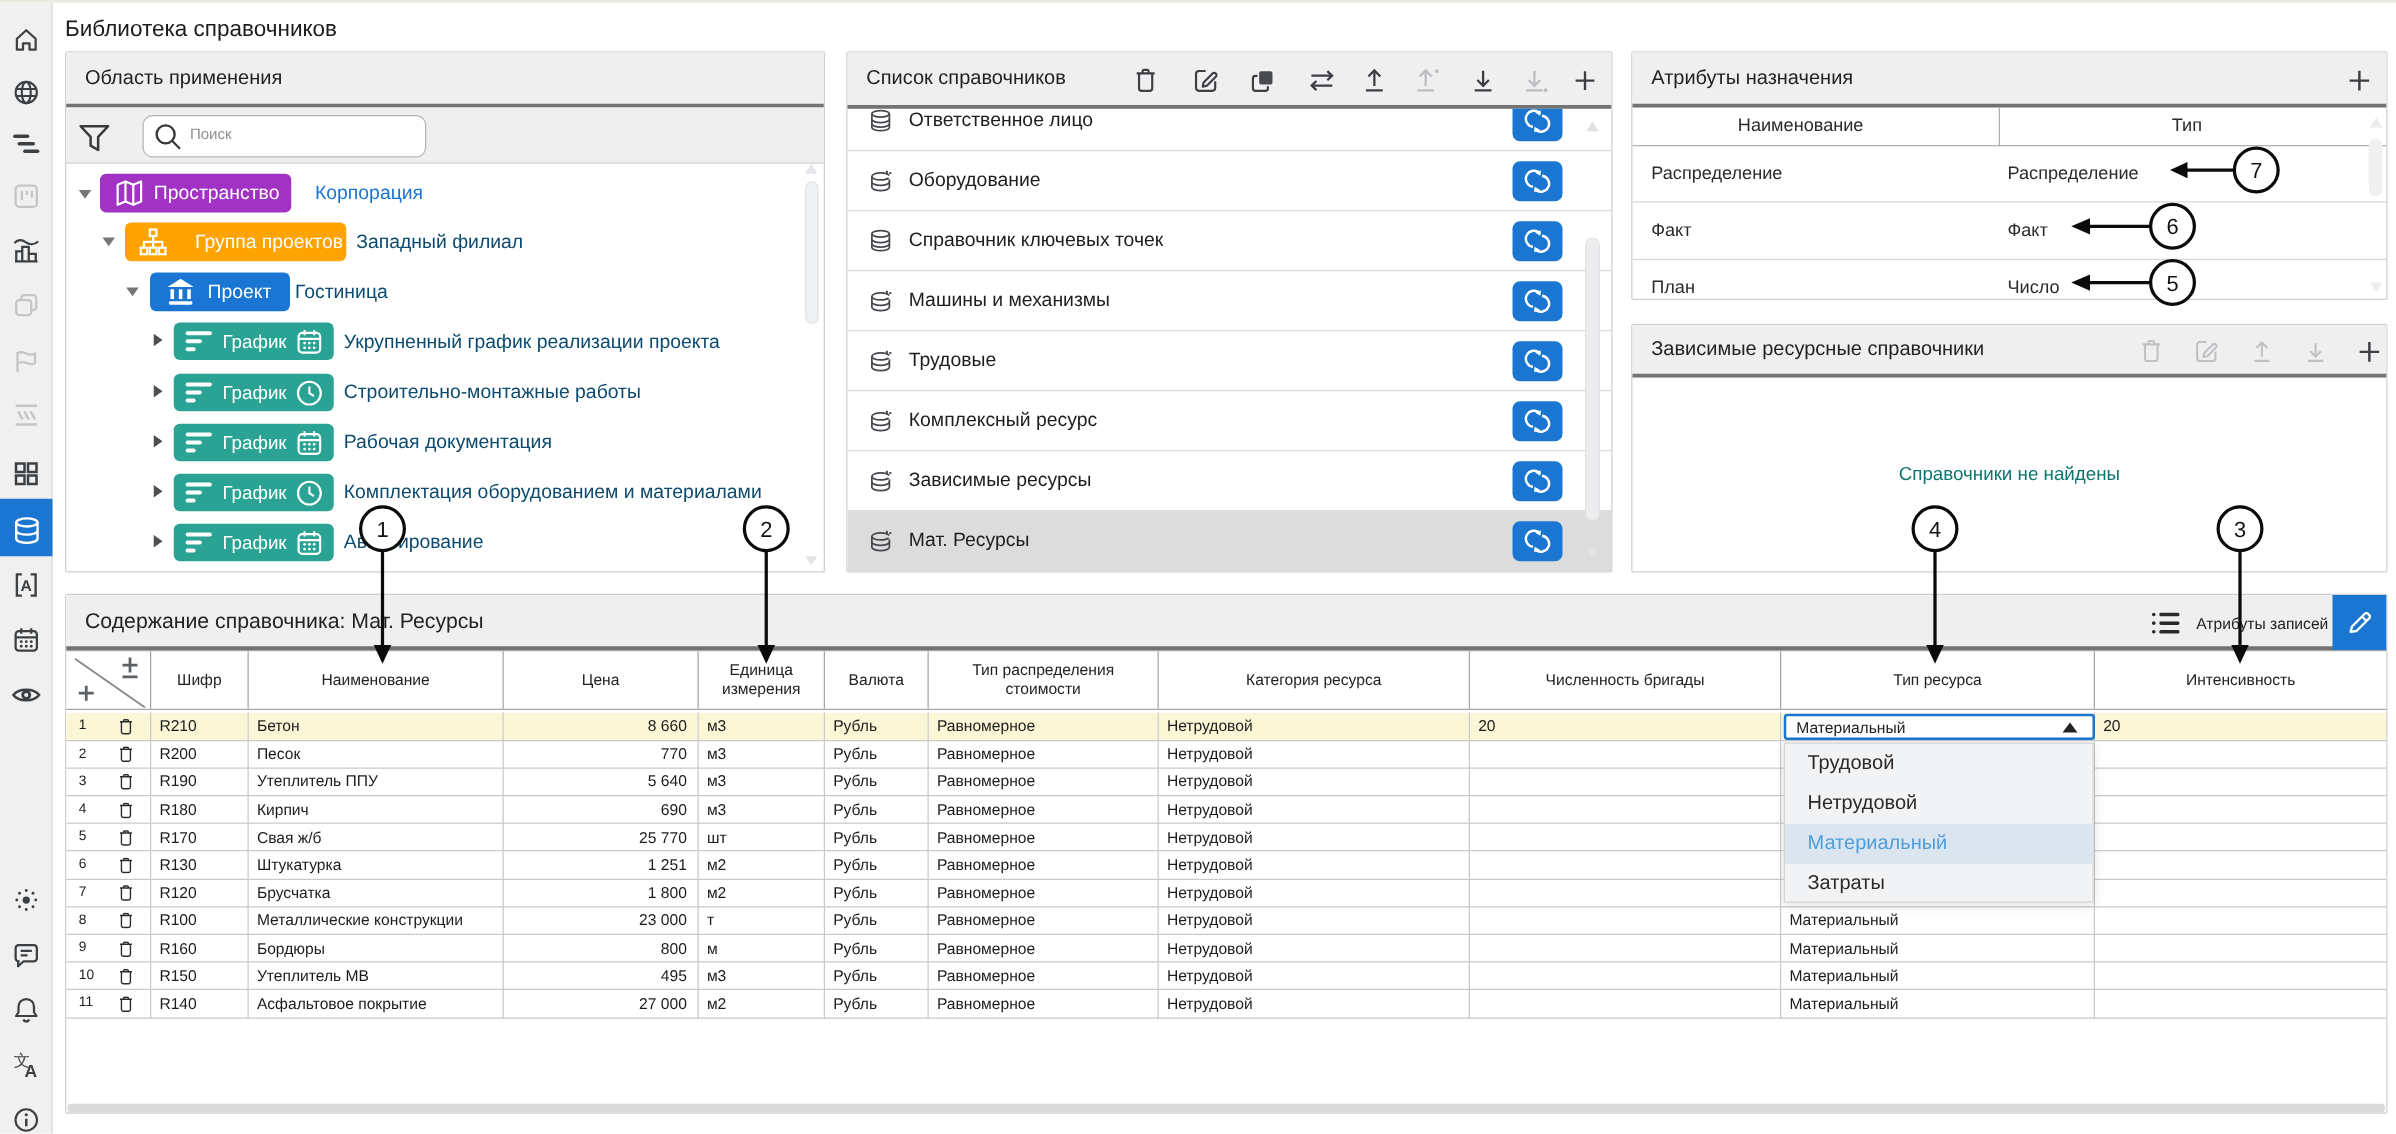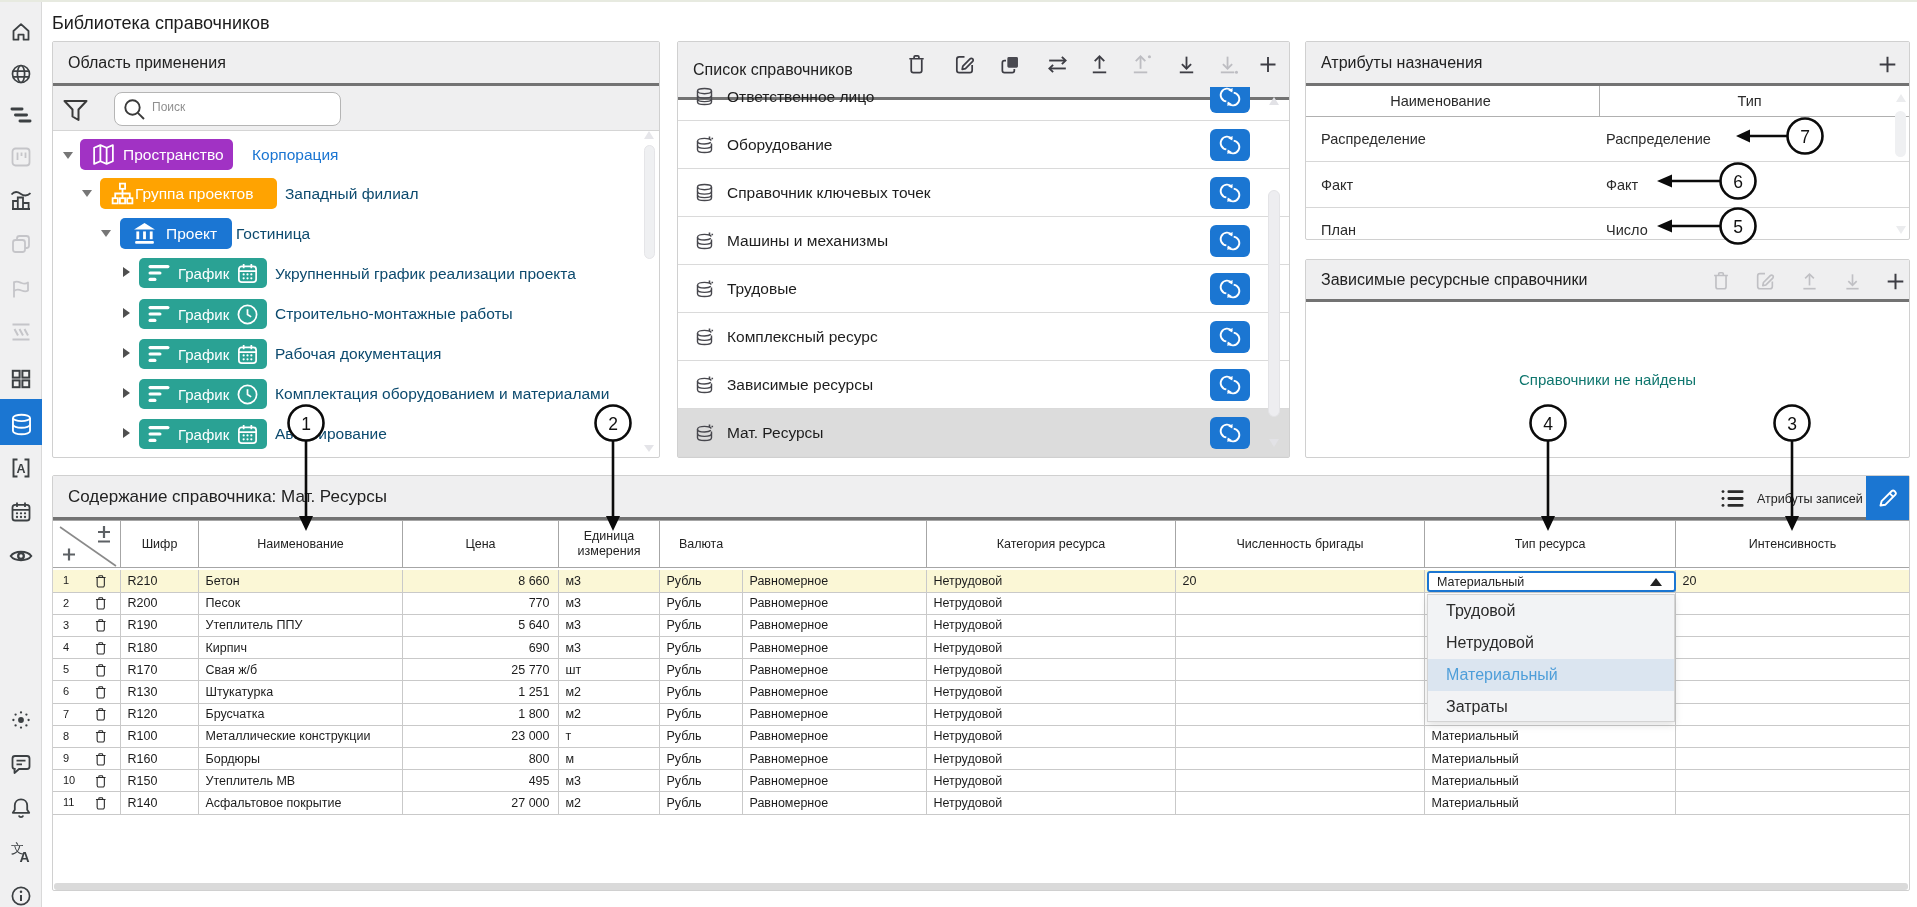--- a/index.html
+++ b/index.html
@@ -206,21 +206,21 @@
 
   <div class="caret-d" style="left:29px;top:148px"></div>
   <div class="badge" style="left:47px;top:136px;width:177px;background:#ffa301">
     <svg style="margin-left:10px" width="25" height="25" viewBox="0 0 24 24" fill="none" stroke="#fff" stroke-width="1.7">
         <rect x="9.5" y="2.5" width="5" height="5"></rect>
         <rect x="2.5" y="16.5" width="5" height="5"></rect>
         <rect x="9.5" y="16.5" width="5" height="5"></rect>
         <rect x="16.5" y="16.5" width="5" height="5"></rect>
         <path d="M12 7.5 V12 M5 16.5 V12 H19 V16.5 M12 12 V16.5"></path>
       </svg>
-    <span style="margin-left:0">Группа проектов</span>
+    <span style="margin-left:21px">Группа проектов</span>
     </div>
   <div class="abs tlabel" style="left:232px;top:143px">Западный филиал</div>
 
   <div class="caret-d" style="left:48px;top:188px"></div>
   <div class="badge" style="left:67px;top:176px;width:112px;background:#1b76d3">
     <svg style="margin-left:12px" width="25" height="25" viewBox="0 0 24 24" fill="#fff">
         <path d="M12 2 L22 8.2 H2 Z"></path>
         <rect x="4.2" y="10" width="2.7" height="7.5"></rect>
         <rect x="10.65" y="10" width="2.7" height="7.5"></rect>
         <rect x="17.1" y="10" width="2.7" height="7.5"></rect>
@@ -328,21 +328,21 @@
       </svg>
     </div>
   <div class="abs tlabel" style="left:222px;top:383px">Авансирование</div>
 
   <div class="abs" style="right:4px;top:103px;width:11px;height:114px;background:#eff0f2;border:1px solid #e5e5e8;border-radius:6px"></div>
   <div class="abs" style="right:5px;top:89px;width:0;height:0;border-left:5px solid transparent;border-right:5px solid transparent;border-bottom:8px solid #e6e6ea"></div>
   <div class="abs" style="right:5px;bottom:5px;width:0;height:0;border-left:5px solid transparent;border-right:5px solid transparent;border-top:7px solid #e4e4e8"></div>
 </div>
 
 <div class="panel" id="p2" style="left:677px;top:41px;width:613px;height:417px">
-  <div class="phead" style="height:58px">
+  <div class="phead" style="height:45px">
       <span class="ptitle">Список справочников</span>
     </div>
   <div class="hd-ic" style="left:226px;width:24px;height:45px">
       <svg width="23" height="23" viewBox="0 0 24 24" fill="none" stroke="#3d3d44" stroke-width="1.8">
         <path d="M4.5 6 H19.5 M9.5 6 V4.2 a1.2 1.2 0 0 1 1.2-1.2 h2.6 a1.2 1.2 0 0 1 1.2 1.2 V6"></path>
         <path d="M6.5 6.5 V18.3 a2.2 2.2 0 0 0 2.2 2.2 h6.6 a2.2 2.2 0 0 0 2.2-2.2 V6.5"></path>
       </svg>
     </div>
   <div class="hd-ic" style="left:274px;width:24px;height:45px">
       <svg width="23" height="23" viewBox="0 0 24 24" fill="none" stroke="#3d3d44" stroke-width="1.8">
@@ -676,20 +676,21 @@
             <path d="M10 33.5 H22 M16 27.5 V39.5"></path>
             <path d="M45 11 H57 M51 5 V17 M45 20.5 H57"></path>
           </g>
         </svg>
       </div>
     <div class="hc" style="left:67px;width:78px">Шифр</div>
     <div class="hc" style="left:145px;width:204px">Наименование</div>
     <div class="hc" style="left:349px;width:156px">Цена</div>
     <div class="hc" style="left:505px;width:101px">Единица<br>измерения</div>
     <div class="hc" style="left:606px;width:83px">Валюта</div>
+    <div class="hc" style="left:689px;width:184px">Тип распределения<br>стоимости</div>
     <div class="hc" style="left:873px;width:249px">Категория ресурса</div>
     <div class="hc" style="left:1122px;width:249px">Численность бригады</div>
     <div class="hc" style="left:1371px;width:251px">Тип ресурса</div>
     <div class="hc" style="left:1622px;width:234px;border-right:none">Интенсивность</div>
   </div>
   <table class="grid abs" id="tbody" style="left:0;top:94px;width:1856px">
     <colgroup>
         <col style="width:67px">
         <col style="width:78px">
         <col style="width:204px">

